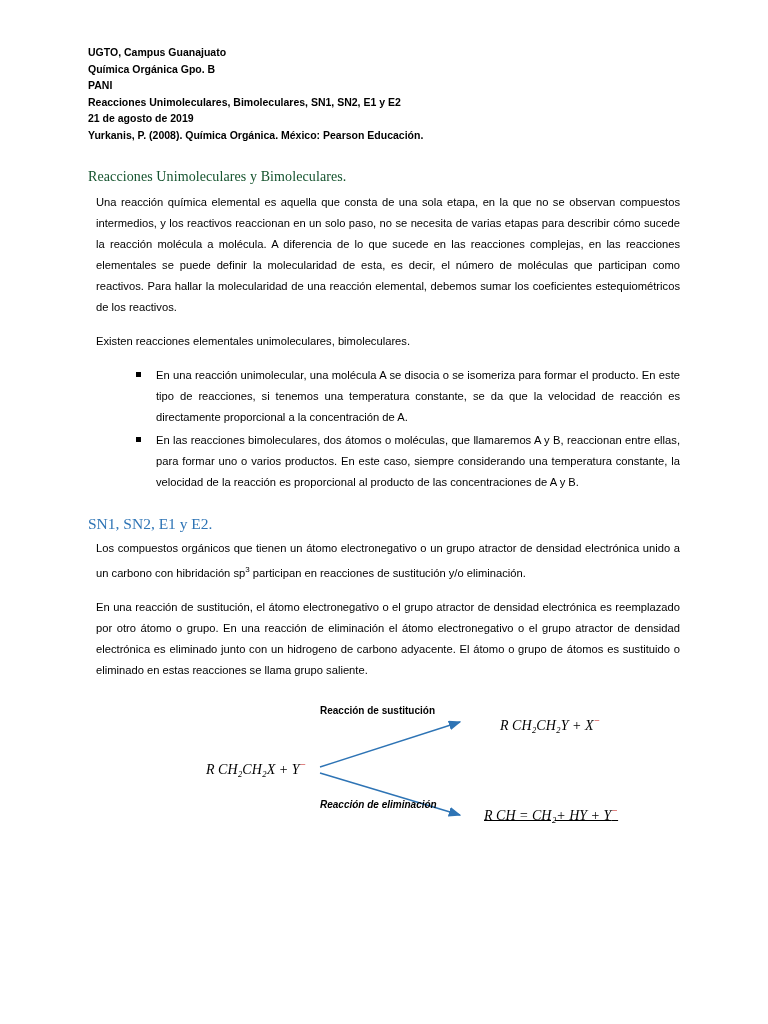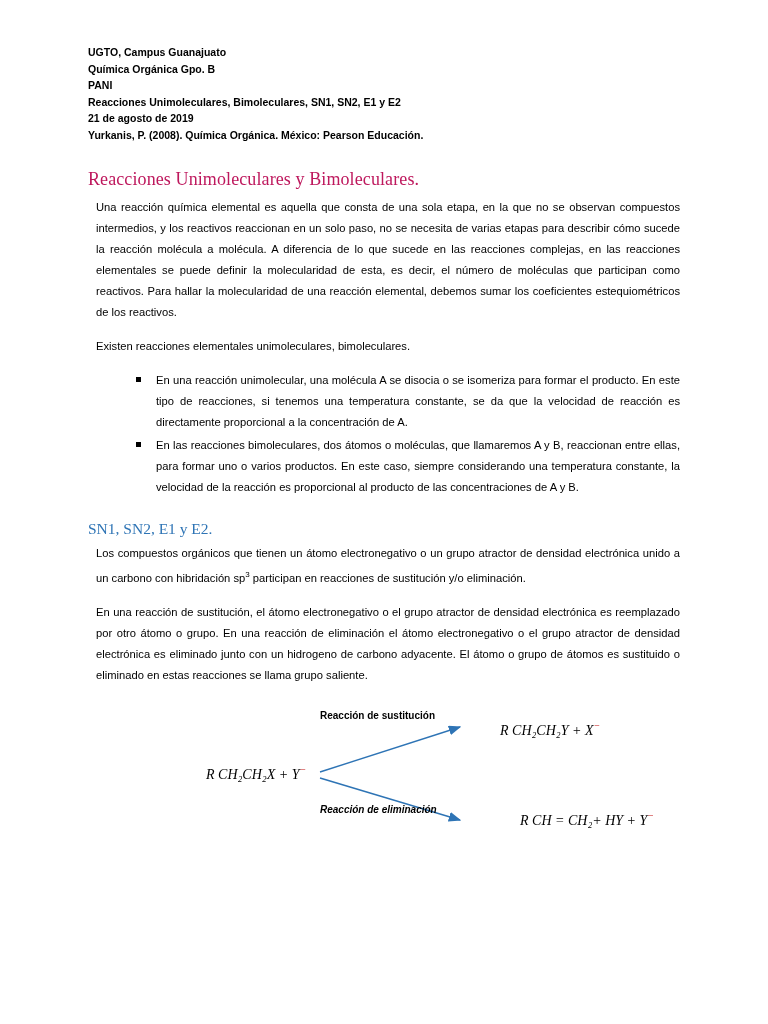--- a/index.html
+++ b/index.html
@@ -32,23 +32,23 @@
     font-size: 10.5px;
     font-weight: bold;
     line-height: 16.5px;
     color: #000;
   }
   .header-block div {
     white-space: nowrap;
   }
   h1.doc-title {
     font-family: "Liberation Serif", serif;
-    font-size: 18px;
+    font-size: 14px;
     font-weight: normal;
-    color: #be185d;
+    color: #14532d;
     margin: 26px 0 7px 0;
     letter-spacing: 0.1px;
   }
   h2.doc-subtitle {
     font-family: "Liberation Serif", serif;
     font-size: 15.5px;
     font-weight: normal;
     color: #2e74b5;
     margin: 22px 0 5px 0;
   }
@@ -171,19 +171,19 @@
         <span>R CH₂CH₂X + Y</span><span class="minus">−</span>
       </div>
 
       <div class="lbl" style="left:232px; top:0px;">Reacción de sustitución</div>
       <div class="lbl" style="left:232px; top:94px;font-style:italic;">Reacción de eliminación</div>
 
       <div class="formula" style="left:412px; top:10px;">
         <span>R CH₂CH₂Y + X</span><span class="minus">−</span>
       </div>
 
-      <div class="formula" style="left:432px; top:100px;">
+      <div class="formula" style="left:396px; top:100px;text-decoration:underline;">
         <span>R CH = CH₂+ HY + Y</span><span class="minus">−</span>
       </div>
     </div>
 
   </div>
 </div>
 
 </body></html>

